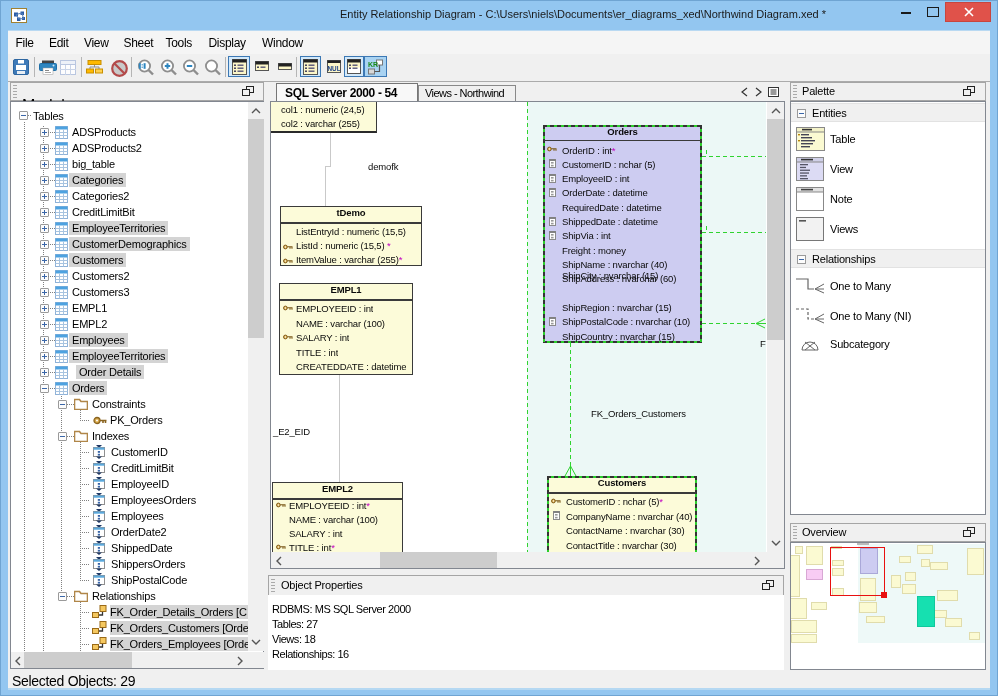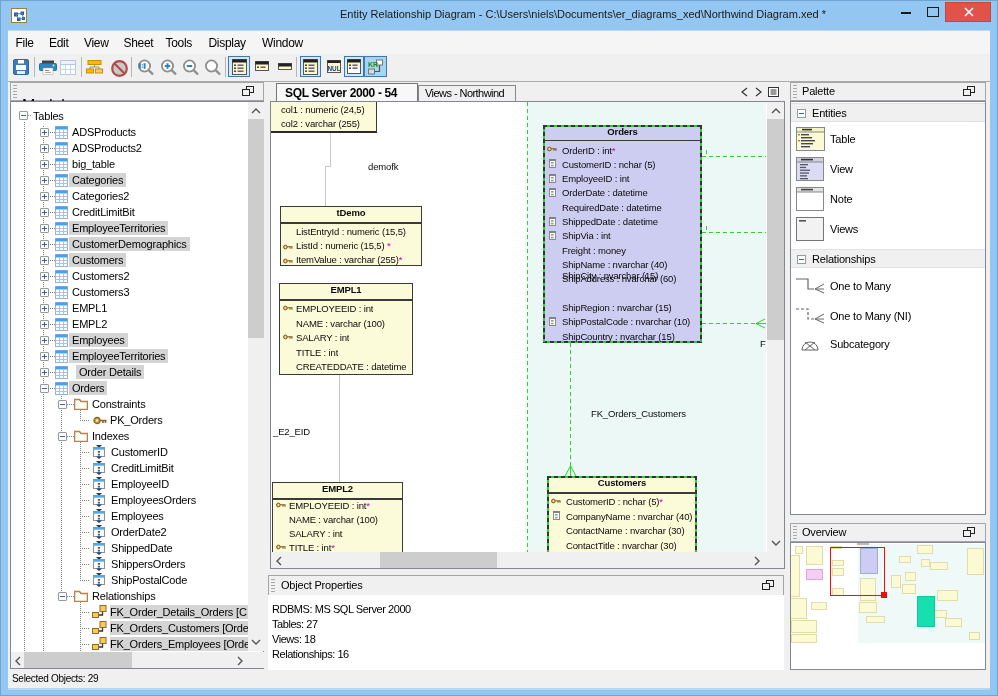--- a/index.html
+++ b/index.html
@@ -846,13 +846,13 @@
 <div class="a " style="left:176px;top:5px;width:17px;height:27px;background:#FBFAD2;border:1px solid #E0DCAC"></div>
 <div class="a " style="left:130px;top:16px;width:9px;height:8px;background:#FBFAD2;border:1px solid #E0DCAC"></div>
 <div class="a " style="left:108px;top:13px;width:12px;height:7px;background:#FBFAD2;border:1px solid #E0DCAC"></div>
 <div class="a " style="left:15px;top:26px;width:17px;height:11px;background:#F8CCF4;border:1px solid #D8A8D4"></div>
 <div class="a " style="left:69px;top:5px;width:18px;height:26px;background:#CDCCF1;border:1px solid #AAA8D8"></div>
 <div class="a " style="left:126px;top:53px;width:18px;height:31px;background:#16E0B0;border:1px solid #10C89C"></div>
 <div class="a " style="left:39px;top:4px;width:55px;height:49px;border:1.5px solid #E81010"></div>
 <div class="a " style="left:90px;top:49px;width:6px;height:6px;background:#E81010"></div>
 </div>
 <div class="a " style="left:8px;top:670px;width:982px;height:18px;background:#F0F0F0"></div>
-<div class="a " style="left:12px;top:673px;font-size:10px;letter-spacing:-0.3px;color:#000">Selected Objects: 29</div>
+<div class="a " style="left:12px;top:673px;font-size:14px;letter-spacing:-0.3px;color:#000">Selected Objects: 29</div>
 <div class="a " style="left:8px;top:688px;width:982px;height:2px;background:#B5D8F2"></div>
 </body></html>

